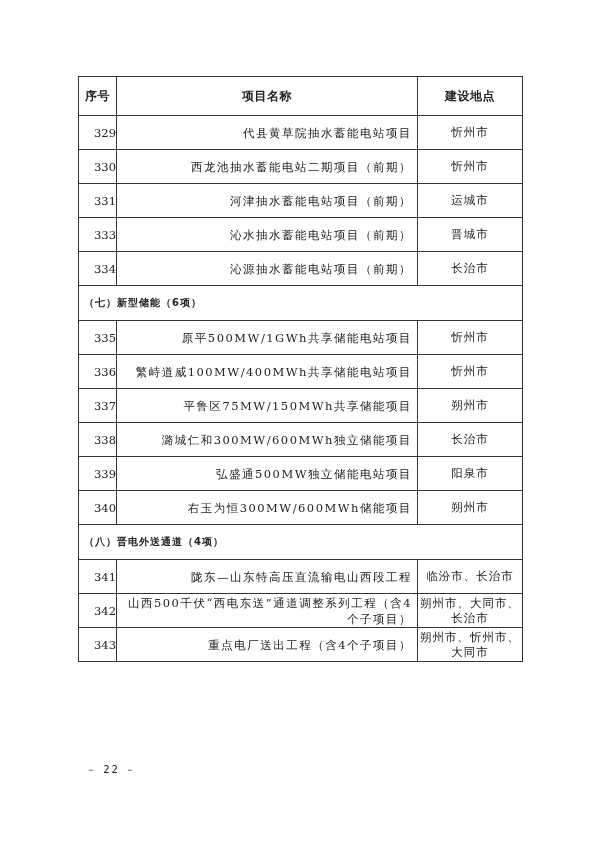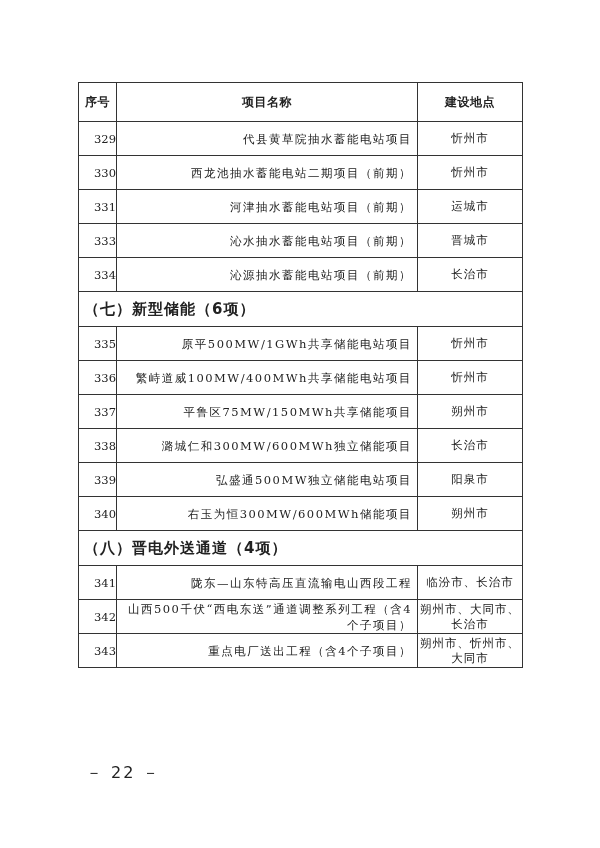--- a/index.html
+++ b/index.html
@@ -1,32 +1,32 @@
 <!DOCTYPE html>
 <html><head>
   <meta charset="utf-8">
   <style>
     html, body { margin: 0; padding: 0; background: #ffffff; }
     body { width: 600px; height: 848px; position: relative; overflow: hidden;
            font-family: "DejaVu Serif", "Liberation Serif", serif; color: #222; }
-    table { position: absolute; left: 78px; top: 82px; width: 444px;
+    table { position: absolute; left: 78px; top: 76px; width: 444px;
             border-collapse: collapse; table-layout: fixed; border-radius: 6px; }
     td, th { border: 1.2px solid #333; font-size: 11.5px; padding: 0 5px;
              vertical-align: middle; letter-spacing: 1.5px; font-weight: normal; }
     th { font-family: "DejaVu Sans", "Liberation Sans", sans-serif; font-weight: bold;
          font-size: 12px; letter-spacing: 0.5px; height: 38px; text-align: center; }
     col.c1 { width: 38px; } col.c2 { width: 301px; } col.c3 { width: 105px; }
     td.num { text-align: right; letter-spacing: 0; padding: 0; }
     td.loc { text-align: center; letter-spacing: 1px; padding: 0 2px; line-height: 15px; }
     td.name { text-align: right; line-height: 16px; }
     tr.r { height: 34px; }
     tr.r2 { height: 34px; }
     tr.sec td { font-family: "DejaVu Sans", "Liberation Sans", sans-serif;
-                font-weight: bold; font-size: 15px; height: 34px; letter-spacing: 1px; }
-    .page-num { position: absolute; left: 86px; top: 763px; font-size: 16px;
+                font-weight: bold; font-size: 10px; height: 34px; letter-spacing: 1px; }
+    .page-num { position: absolute; left: 86px; top: 763px; font-size: 10px;
                 font-family: "DejaVu Sans", "Liberation Sans", sans-serif; letter-spacing: 2px; }
   </style>
 </head>
 <body>
 
 <table>
   <colgroup>
       <col class="c1">
       <col class="c2">
       <col class="c3">

